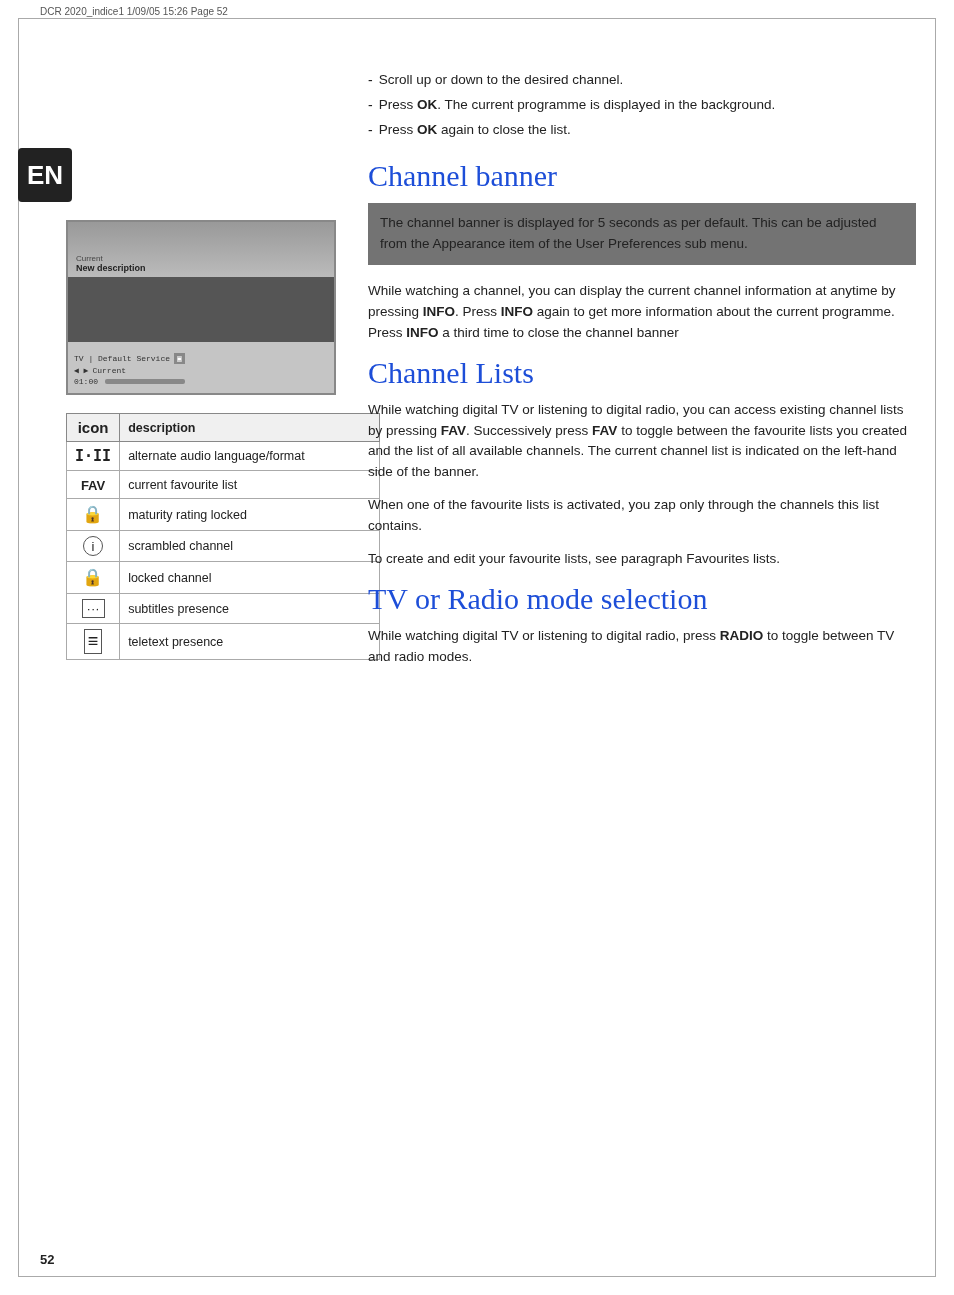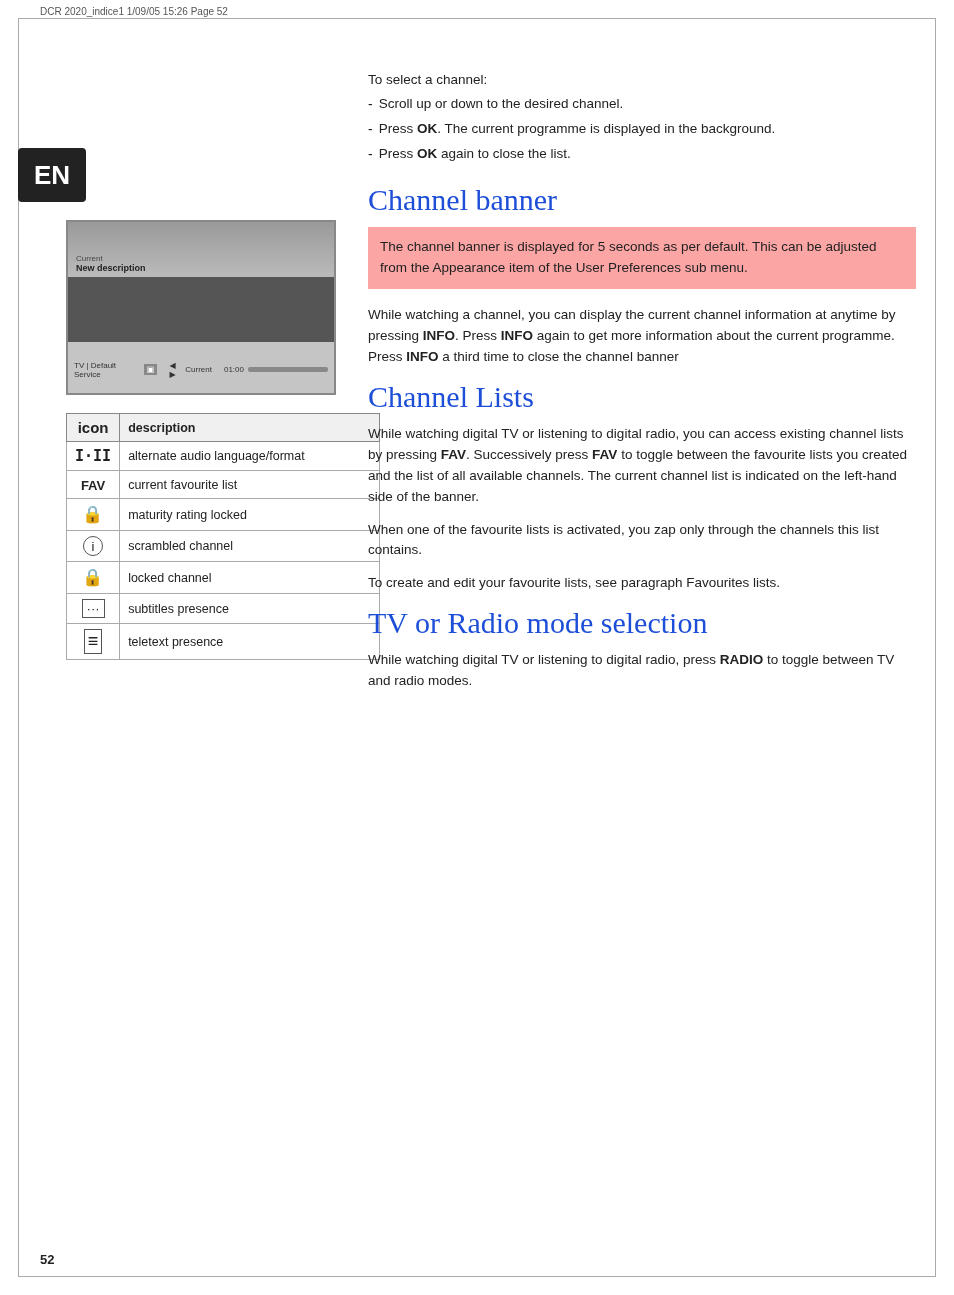--- a/index.html
+++ b/index.html
@@ -26,21 +26,21 @@
       left: 40px;
       font-size: 10px;
       color: #555;
     }
 
     
     .en-badge {
       position: absolute;
       top: 148px;
       left: 18px;
-      width: 68px;
+      width: 54px;
       height: 54px;
       background: #222;
       color: #fff;
       font-size: 26px;
       font-weight: bold;
       display: flex;
       align-items: center;
       justify-content: center;
       border-radius: 4px;
     }
@@ -103,22 +103,23 @@
       background: #c5c5c5;
       display: flex;
       align-items: center;
       padding: 4px 6px;
       font-size: 8px;
       color: #333;
       gap: 4px;
     }
     .tv-bottom-left {
       display: flex;
-      flex-direction: row;
-      gap: 12px;
+      flex-direction: column;
+      gap: 2px;
+      font-family: Liberation Mono, monospace;
     }
     .tv-bottom-row {
       display: flex;
       align-items: center;
       gap: 4px;
     }
     .tv-progress {
       width: 80px;
       height: 5px;
       background: #888;
@@ -197,21 +198,21 @@
     
     .body-text {
       line-height: 1.55;
       font-size: 13.5px;
       margin-bottom: 12px;
     }
     .body-text b { font-weight: bold; }
 
     
     .note-box {
-      background: #fca5a5;
+      background: #737373;
       padding: 10px 12px;
       margin-bottom: 16px;
       line-height: 1.55;
       font-size: 13.5px;
     }
 
     
     .channel-lists-section { margin-top: 6px; }
 
     
@@ -314,21 +315,20 @@
         </td>
         <td class="desc-col">teletext presence</td>
       </tr>
     </tbody>
   </table>
 </div>
 
 <div class="right-col">
 
   <div class="intro-section">
-    <p class="body-text">To select a channel:</p>
     <div class="bullet-item">
       <span class="bullet-dash">-</span>
       <span class="body-text" style="margin-bottom:0;">Scroll up or down to the desired channel.</span>
     </div>
     <div class="bullet-item">
       <span class="bullet-dash">-</span>
       <span class="body-text" style="margin-bottom:0;">Press <b>OK</b>. The current programme is displayed in the background.</span>
     </div>
     <div class="bullet-item">
       <span class="bullet-dash">-</span>

